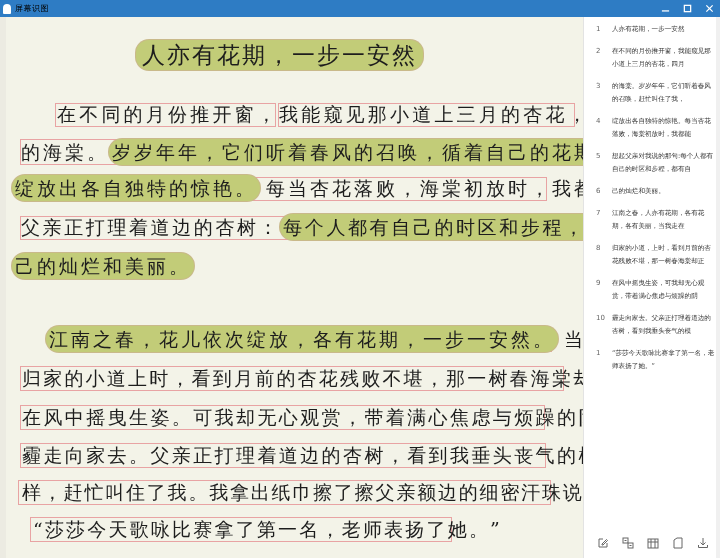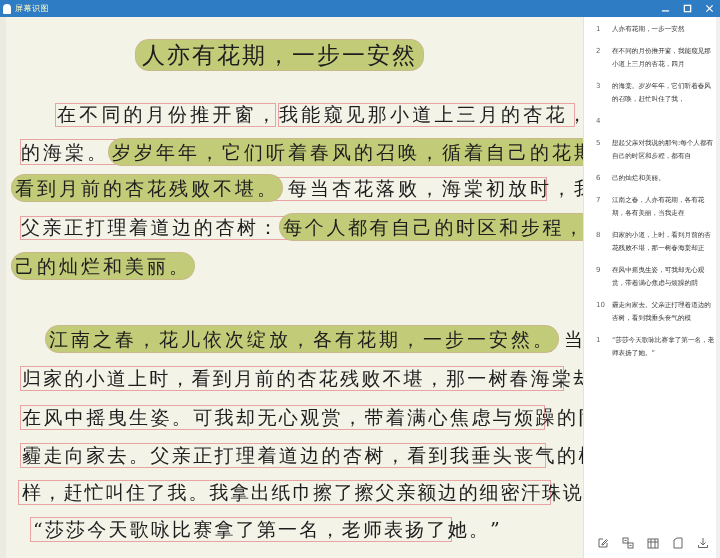--- a/index.html
+++ b/index.html
@@ -1,21 +1,21 @@
 <!DOCTYPE html>
 <html><head>
 <meta charset="utf-8">
 <style>
   * { box-sizing: border-box; margin: 0; padding: 0; }
   html, body { width: 720px; height: 558px; overflow: hidden; background: #f3f3ec; }
   body { font-family: "DejaVu Sans", "Liberation Sans", sans-serif; position: relative; }
 
   .titlebar {
     position: absolute; left: 0; top: 0; width: 720px; height: 17px;
-    background: #2e7cc4; color: #fef9c3; display: flex; align-items: center;
+    background: #2e7cc4; color: #000000; display: flex; align-items: center;
   }
   .titlebar .app-icon {
     width: 8px; height: 10px; margin-left: 3px; margin-right: 4px;
     background: #fff; border-radius: 4px 4px 1px 1px;
   }
   .titlebar .title { font-size: 8px; letter-spacing: 0.5px; }
   .titlebar .controls { position: absolute; right: 0; top: 0; height: 17px; display: flex; }
   .titlebar .ctl { width: 22px; height: 17px; display: flex; align-items: center; justify-content: center; font-size: 10px; color: #fff; }
   .titlebar .ctl svg { width: 9px; height: 9px; }
 
@@ -89,21 +89,21 @@
     <span class="seg">在不同的月份推开窗，我能窥见那小道上三月的杏花，四月</span>
   </div>
 
   <div class="box" style="left:20px; top:122px; width:520px; height:26px;"></div>
   <div class="line" style="left:21px; top:122px; letter-spacing:3px;">
     <span class="seg">的海棠。</span><span class="seg hl">岁岁年年，它们听着春风的召唤，循着自己的花期，</span>
   </div>
 
   <div class="box" style="left:228px; top:160px; width:319px; height:24px;"></div>
   <div class="line" style="left:12px; top:158px; letter-spacing:3px;">
-    <span class="seg hl">看到月前的杏花残败不堪。</span><span class="seg" style="margin-left:6px;">每当杏花落败，海棠初放时，我都能</span>
+    <span class="seg hl">绽放出各自独特的惊艳。</span><span class="seg" style="margin-left:6px;">每当杏花落败，海棠初放时，我都能</span>
   </div>
 
   <div class="box" style="left:20px; top:199px; width:560px; height:24px;"></div>
   <div class="line" style="left:21px; top:197px; letter-spacing:2.6px;">
     <span class="seg">父亲正打理着道边的杏树：</span><span class="seg hl">每个人都有自己的时区和步程，都有自</span>
   </div>
 
   <div class="line" style="left:12px; top:236px; letter-spacing:3px;">
     <span class="seg hl">己的灿烂和美丽。</span>
   </div>
@@ -148,20 +148,21 @@
     <div class="sb-item">
         <span class="sb-num">2</span>
         <span class="sb-text">在不同的月份推开窗，我能窥见那小道上三月的杏花，四月</span>
       </div>
     <div class="sb-item">
         <span class="sb-num">3</span>
         <span class="sb-text">的海棠。岁岁年年，它们听着春风的召唤，赶忙叫住了我，</span>
       </div>
     <div class="sb-item">
         <span class="sb-num">4</span>
+        <span class="sb-text">绽放出各自独特的惊艳。每当杏花落败，海棠初放时，我都能</span>
       </div>
     <div class="sb-item">
         <span class="sb-num">5</span>
         <span class="sb-text">想起父亲对我说的那句:每个人都有自己的时区和步程，都有自</span>
       </div>
     <div class="sb-item">
         <span class="sb-num">6</span>
         <span class="sb-text">己的灿烂和美丽。</span>
       </div>
     <div class="sb-item">

